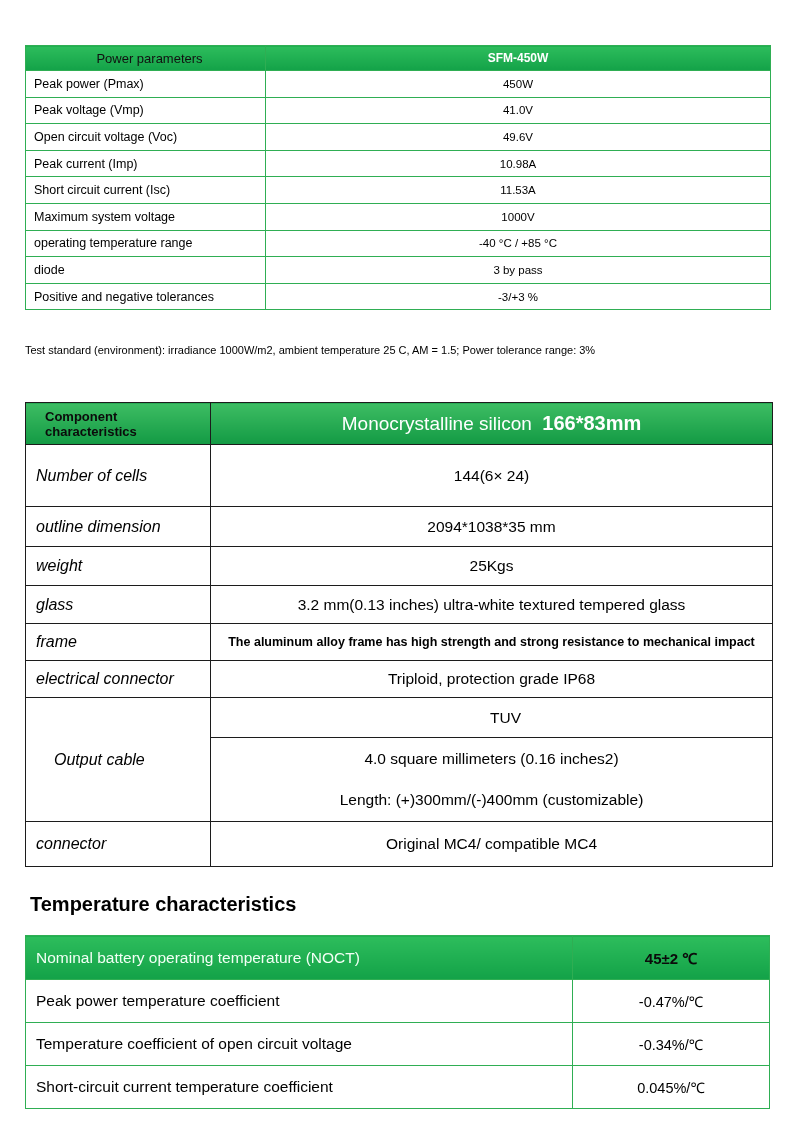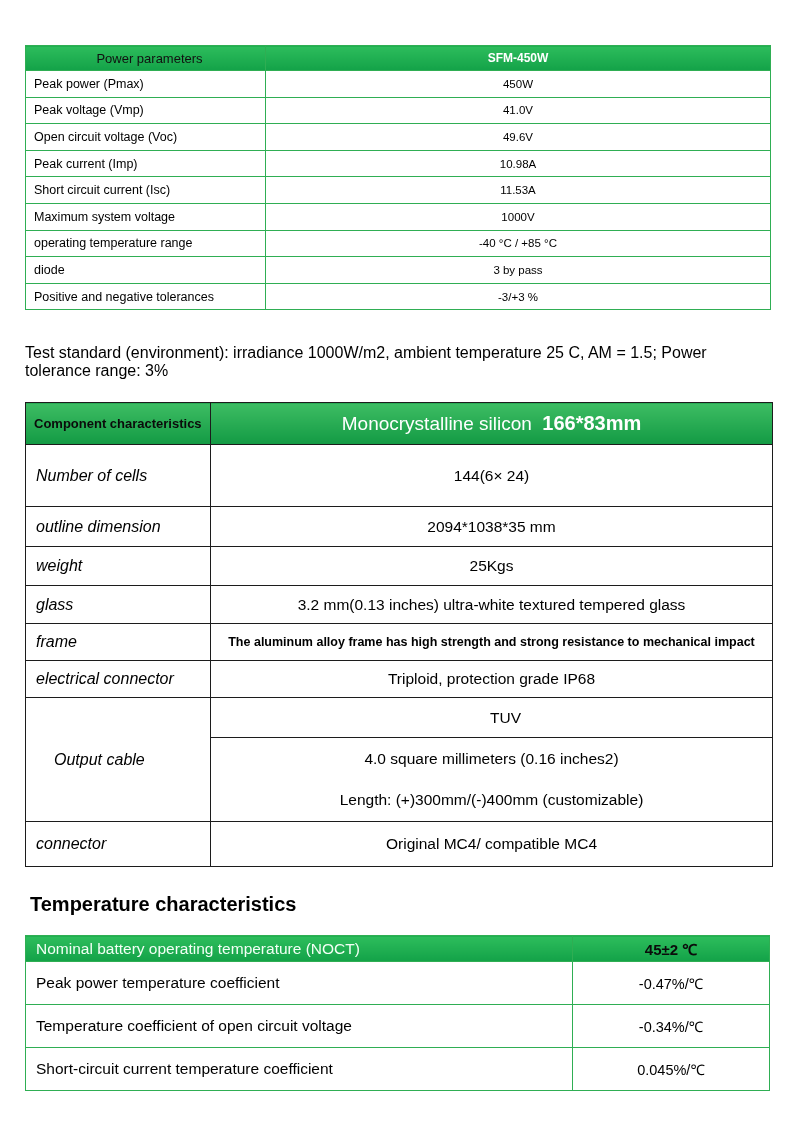--- a/index.html
+++ b/index.html
@@ -26,32 +26,32 @@
   }
   .power-table thead th.h-value {
     text-align: center; font-size: 12px; font-weight: bold; color: #ffffff;
   }
   .power-table td { height: 26.6px; }
   .power-table td.label { width: 240px; text-align: left; padding-left: 8px; font-size: 12.5px; }
   .power-table td.value { text-align: center; font-size: 11.5px; }
 
   .note {
     position: absolute; left: 25px; top: 344px; width: 746px;
-    font-size: 16px; color: #000;
+    font-size: 11px; color: #000;
   }
 
   
   .component-table { position: absolute; left: 25px; top: 402px; width: 748px; }
   .component-table th, .component-table td { border: 1px solid #1c1c1c; }
   .component-table thead th {
     background: linear-gradient(180deg, #3dbd63 0%, #139a44 100%);
     height: 42px;
   }
   .component-table thead th.h-label {
-    width: 185px; text-align: left; padding-left: 8px;
+    width: 185px; text-align: left; padding-left: 19px;
     font-size: 13px; font-weight: bold; color: #0b0b0b; margin-left: 20px;
   }
   .component-table thead th.h-value { text-align: center; color: #ffffff; font-weight: normal; }
   .component-table thead th.h-value .hv-text { font-size: 19px; }
   .component-table thead th.h-value .hv-size { font-size: 20px; font-weight: bold; margin-left: 6px; }
   .component-table td.label {
     width: 185px; text-align: left; padding-left: 10px; font-size: 16px; vertical-align: middle; font-style: italic;
   }
   .component-table td.value { text-align: center; font-size: 15.5px; vertical-align: middle; }
   .component-table tr.r-cells td { height: 62px; }
@@ -68,21 +68,21 @@
 
   
   .temp-title {
     position: absolute; left: 30px; top: 893px;
     font-size: 20px; font-weight: bold; color: #000;
   }
   .temp-table { position: absolute; left: 25px; top: 935px; width: 745px; }
   .temp-table th, .temp-table td { border: 1px solid #2fae53; }
   .temp-table thead th {
     background: linear-gradient(180deg, #2dbd5c 0%, #13a248 100%);
-    height: 26px;
+    height: 44px;
   }
   .temp-table thead th.h-label {
     width: 547px; text-align: left; padding-left: 10px;
     font-size: 15.5px; font-weight: normal; color: #f2fff5;
   }
   .temp-table thead th.h-value { text-align: center; font-size: 15px; font-weight: bold; color: #0b0b0b; }
   .temp-table td { height: 43px; }
   .temp-table td.label { text-align: left; padding-left: 10px; font-size: 15.5px; }
   .temp-table td.value { text-align: center; font-size: 14.5px; }
 </style>

